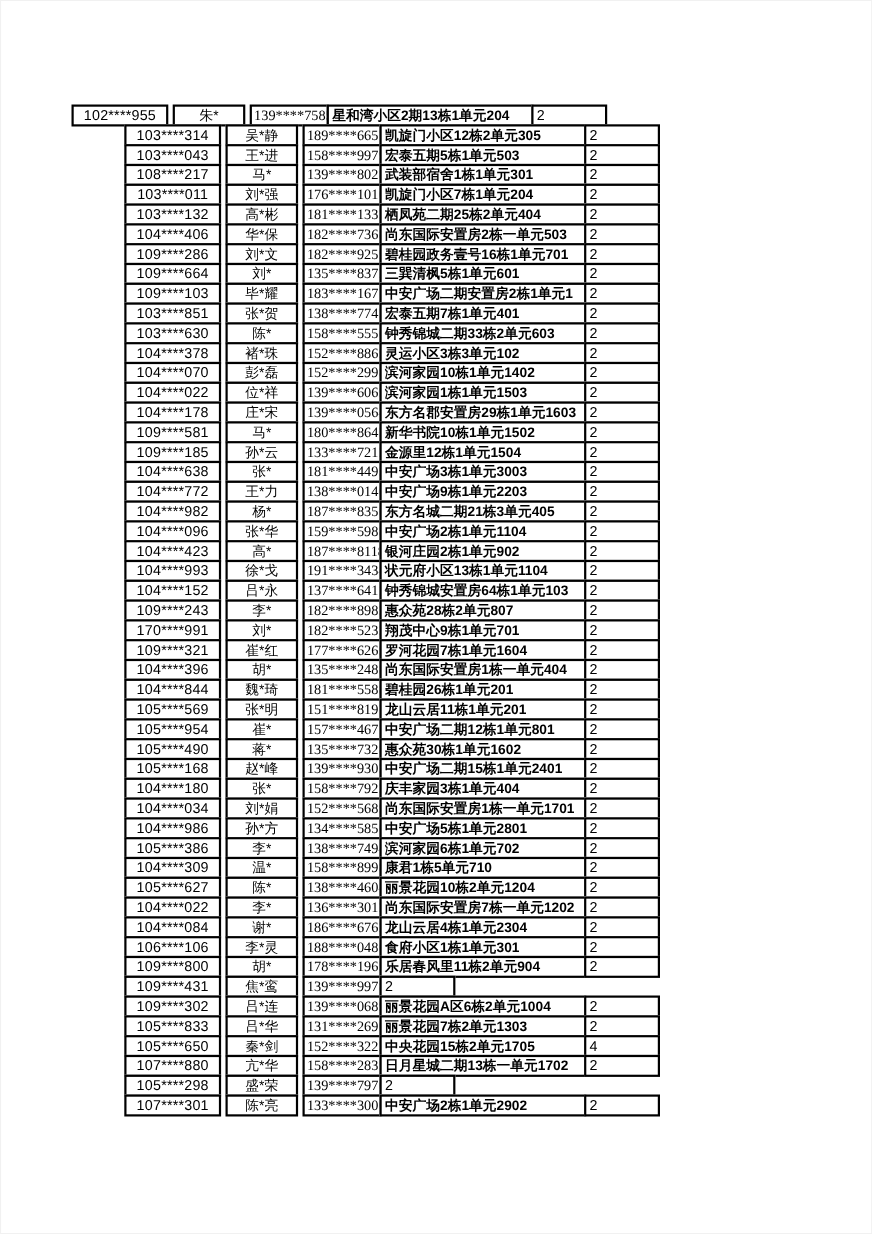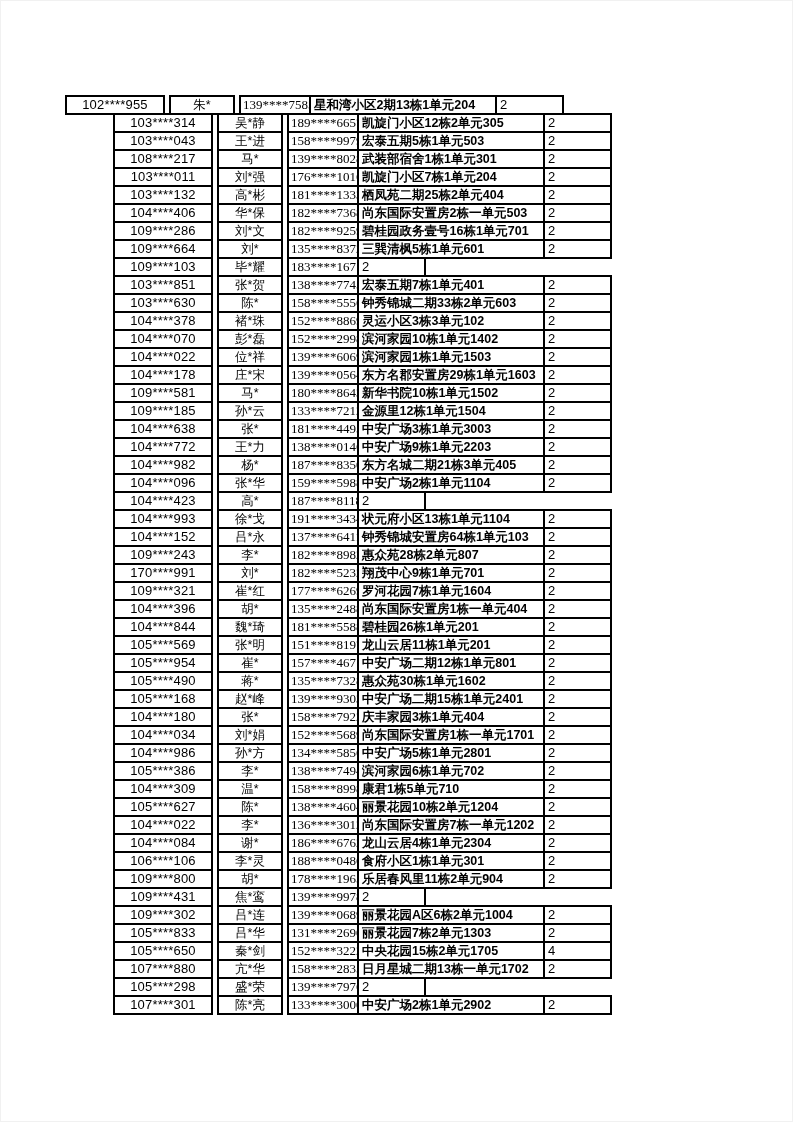--- a/index.html
+++ b/index.html
@@ -20,21 +20,21 @@
   .cell {
     box-sizing: border-box;
     border: 2px solid #000000;
     background: #ffffff;
     overflow: hidden;
     white-space: nowrap;
     line-height: 16px;
     flex: none;
     color: #000000;
   }
-  .c1 { width: 100px; text-align: center; font-size: 13px; letter-spacing: 0.2px; }
+  .c1 { width: 88px; text-align: center; font-size: 13px; letter-spacing: 0.2px; }
   .c2 { width: 66px; margin-left: 4px; text-align: center; font-size: 12.5px; }
   .c3 { width: 72px; margin-left: 4px; font-family: "Liberation Serif", serif; font-size: 13px; padding-left: 2px; }
   .c4 { width: 188px; margin-left: -2px; font-size: 12.5px; padding-left: 3px; font-weight: bold; }
   .c5 { width: 69px; margin-left: -2px; font-size: 13px; padding-left: 3px; }
 </style>
 </head>
 <body>
 
 <div id="records-table">
     <div class="row">
@@ -97,20 +97,21 @@
     <div class="cell c1">109****664</div>
     <div class="cell c2">刘*</div>
     <div class="cell c3">135****8372</div>
     <div class="cell c4">三巽清枫5栋1单元601</div>
     <div class="cell c5">2</div>
   </div>
     <div class="row">
     <div class="cell c1">109****103</div>
     <div class="cell c2">毕*耀</div>
     <div class="cell c3">183****1671</div>
+    <div class="cell c4">中安广场二期安置房2栋1单元1</div>
     <div class="cell c5">2</div>
   </div>
     <div class="row">
     <div class="cell c1">103****851</div>
     <div class="cell c2">张*贺</div>
     <div class="cell c3">138****7745</div>
     <div class="cell c4">宏泰五期7栋1单元401</div>
     <div class="cell c5">2</div>
   </div>
     <div class="row">
@@ -187,20 +188,21 @@
     <div class="cell c1">104****096</div>
     <div class="cell c2">张*华</div>
     <div class="cell c3">159****5988</div>
     <div class="cell c4">中安广场2栋1单元1104</div>
     <div class="cell c5">2</div>
   </div>
     <div class="row">
     <div class="cell c1">104****423</div>
     <div class="cell c2">高*</div>
     <div class="cell c3">187****8118</div>
+    <div class="cell c4">银河庄园2栋1单元902</div>
     <div class="cell c5">2</div>
   </div>
     <div class="row">
     <div class="cell c1">104****993</div>
     <div class="cell c2">徐*戈</div>
     <div class="cell c3">191****3434</div>
     <div class="cell c4">状元府小区13栋1单元1104</div>
     <div class="cell c5">2</div>
   </div>
     <div class="row">

